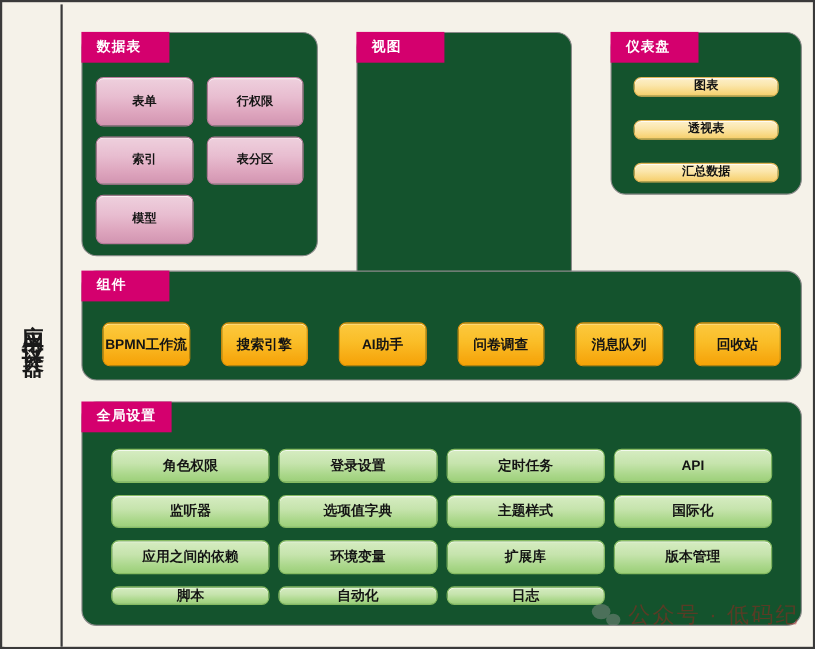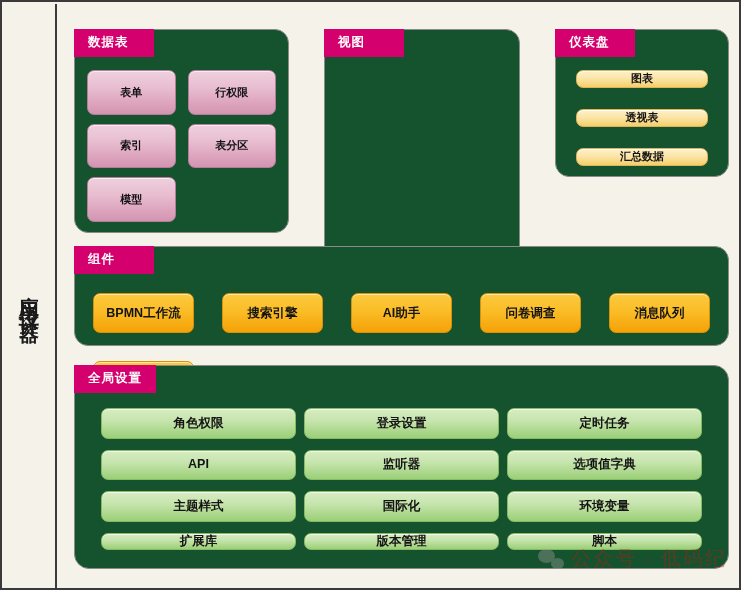--- a/index.html
+++ b/index.html
@@ -116,52 +116,52 @@
     background: linear-gradient(to bottom, #d6ecc2 0%, #c6e4ad 42%, #aad78a 78%, #9ccf79 100%);
     border: 1px solid #86bb62;
     box-shadow: inset 0 1px 0 rgba(255,255,255,0.7);
   }
 
   
   #panel-datatable { left: 72px;  top: 27px;  width: 215px; height: 204px; }
   #panel-view      { left: 322px; top: 27px;  width: 196px; height: 244px; }
   #panel-dashboard { left: 553px; top: 27px;  width: 174px; height: 148px; }
   #panel-component { left: 72px;  top: 244px; width: 655px; height: 100px; }
-  #panel-global    { left: 72px;  top: 363px; width: 655px; height: 204px; border-radius: 15px; }
+  #panel-global    { left: 72px;  top: 363px; width: 655px; height: 204px; }
 
   .grid2 {
     display: grid;
     grid-template-columns: 1fr 1fr;
     grid-template-rows: 1fr 1fr 1fr;
     gap: 9px 12px;
     height: 100%;
   }
   .grid1 {
     display: grid;
     grid-template-columns: 1fr;
     grid-template-rows: 1fr 1fr 1fr;
     gap: 21px;
     height: 100%;
     padding: 0 8px;
     box-sizing: border-box;
   }
   .rowflex {
     display: grid;
-    grid-template-columns: repeat(5, 1fr);
+    grid-template-columns: repeat(6, 1fr);
     gap: 28px;
     height: 100%;
     align-items: center;
     padding: 6px 6px 12px 6px;
     box-sizing: border-box;
   }
   .rowflex .chip { height: 40px; font-size: 12.5px; }
 
   .grid5 {
     display: grid;
-    grid-template-columns: repeat(3, 1fr);
+    grid-template-columns: repeat(4, 1fr);
     grid-template-rows: repeat(3, 1fr);
     gap: 11px 8px;
     height: 100%;
     padding: 2px 14px 8px 14px;
     box-sizing: border-box;
   }
   .grid5 .chip { font-size: 12.5px; }
 
   
   .watermark {
@@ -250,24 +250,27 @@
     <div class="panel-body">
       <div class="grid5">
         <div class="chip chip-green">角色权限</div>
         <div class="chip chip-green">登录设置</div>
         <div class="chip chip-green">定时任务</div>
         <div class="chip chip-green">API</div>
         <div class="chip chip-green">监听器</div>
         <div class="chip chip-green">选项值字典</div>
         <div class="chip chip-green">主题样式</div>
         <div class="chip chip-green">国际化</div>
+        <div class="chip chip-green">应用之间的依赖</div>
         <div class="chip chip-green">环境变量</div>
         <div class="chip chip-green">扩展库</div>
         <div class="chip chip-green">版本管理</div>
         <div class="chip chip-green">脚本</div>
+        <div class="chip chip-green">自动化</div>
+        <div class="chip chip-green">日志</div>
       </div>
     </div>
   </div>
 
   <div class="watermark">
     <div class="wechat-icon">
       <span class="b1"></span>
         <span class="b2"></span>
     </div>
     <div class="watermark-text">公众号 · 低码纪</div>

